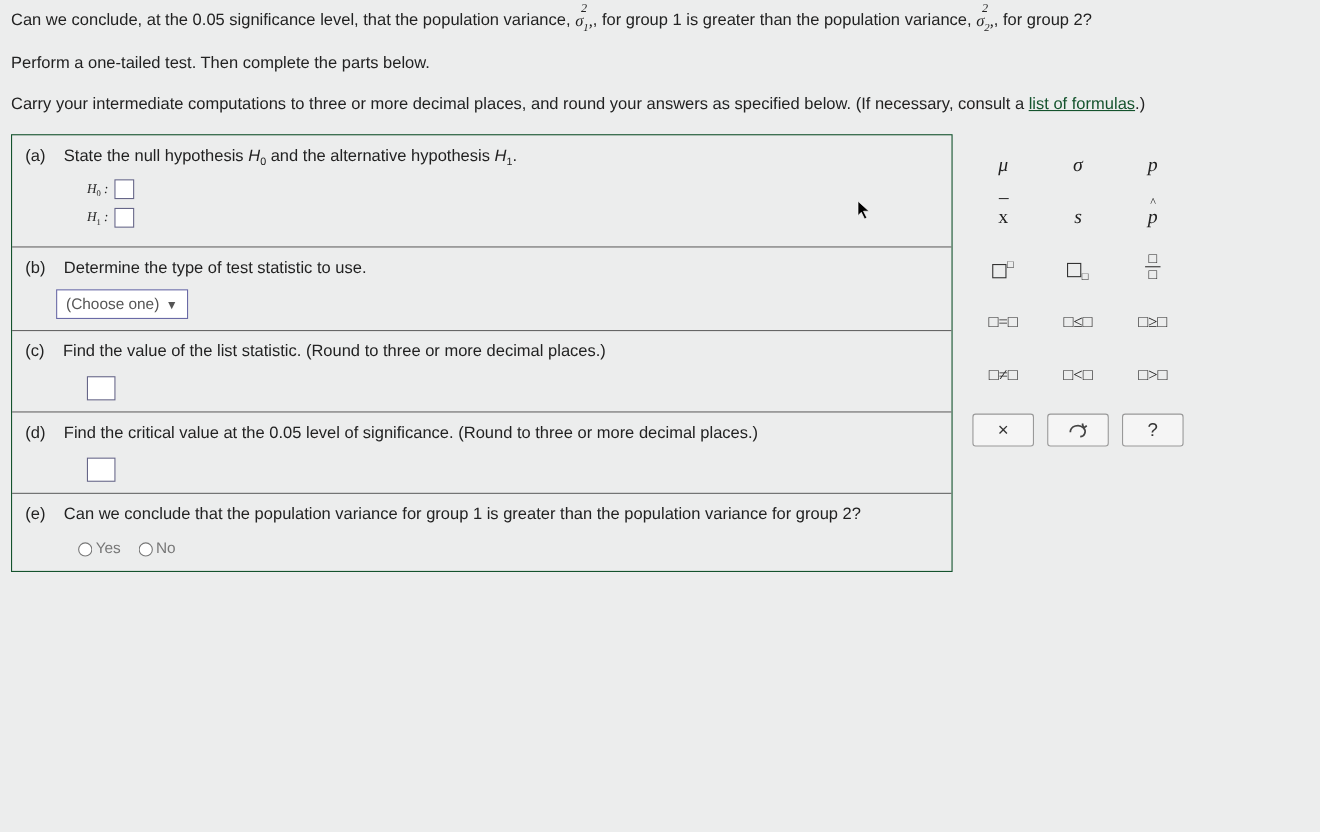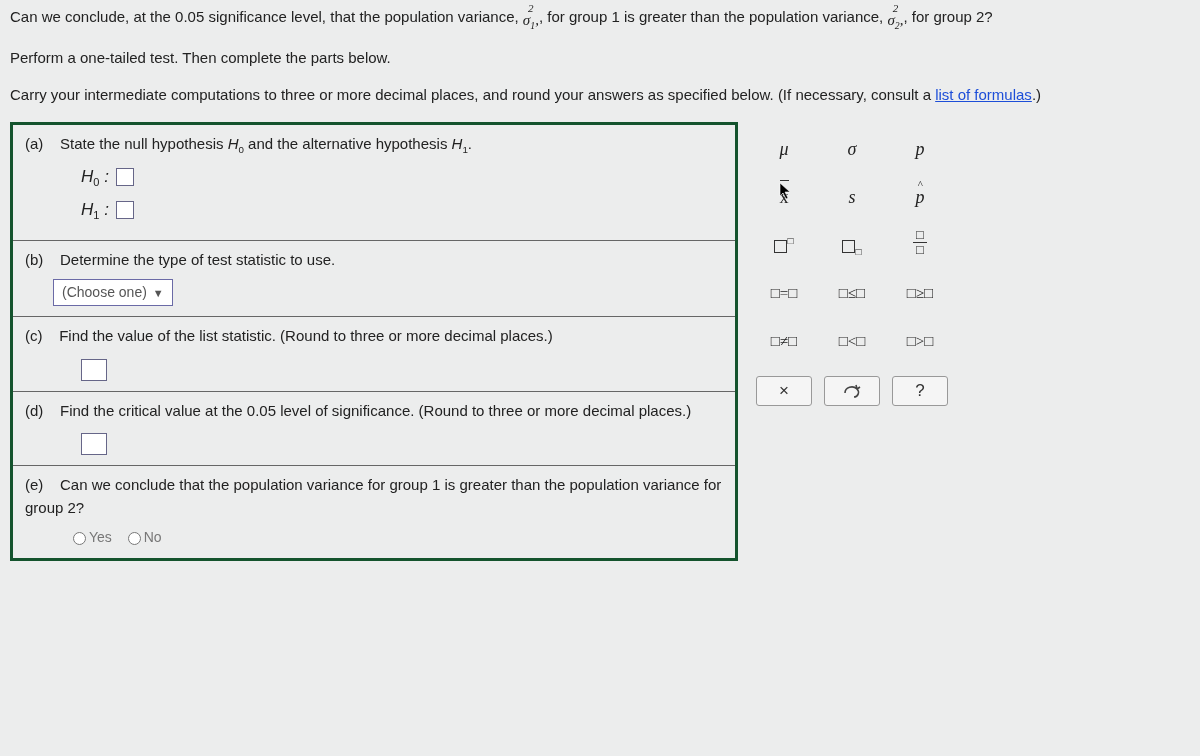--- a/index.html
+++ b/index.html
@@ -9,32 +9,32 @@
       color: #222;
       background: #eceded;
       padding: 0;
       width: 1200px;
       height: 756px;
       position: relative;
       line-height: 1.5;
     }
     .intro { padding: 4px 10px 2px 10px; }
     .intro p { margin-bottom: 14px; }
-    .intro a { color: #1d4ed8; }
+    .intro a { color: #14532d; }
     .container { display: flex; gap: 18px; align-items: flex-start; padding: 0 10px; }
     .panel {
-      border: 3px solid #14532d;
+      border: 1px solid #14532d;
       background: #eceded;
-      width: 728px;
+      width: 856px;
     }
     .section { border-bottom: 1px solid #666; padding: 8px 12px 10px; }
     .section:last-child { border-bottom: none; }
     .section-label { display: inline; }
     .indent { padding-left: 56px; margin-top: 6px; }
-    .mathline { margin: 6px 0; font-family: Liberation Sans, sans-serif; font-size: 17px; font-style: italic; }
+    .mathline { margin: 6px 0; font-family: Liberation Serif, serif; font-size: 12px; font-style: italic; }
     .box {
       display: inline-block;
       vertical-align: middle;
       width: 18px; height: 18px;
       border: 1px solid #668; background: #fff;
       margin-left: 2px;
     }
     .box.med { width: 26px; height: 22px; margin-left: 0; }
     .dropdown {
       display: inline-block;

